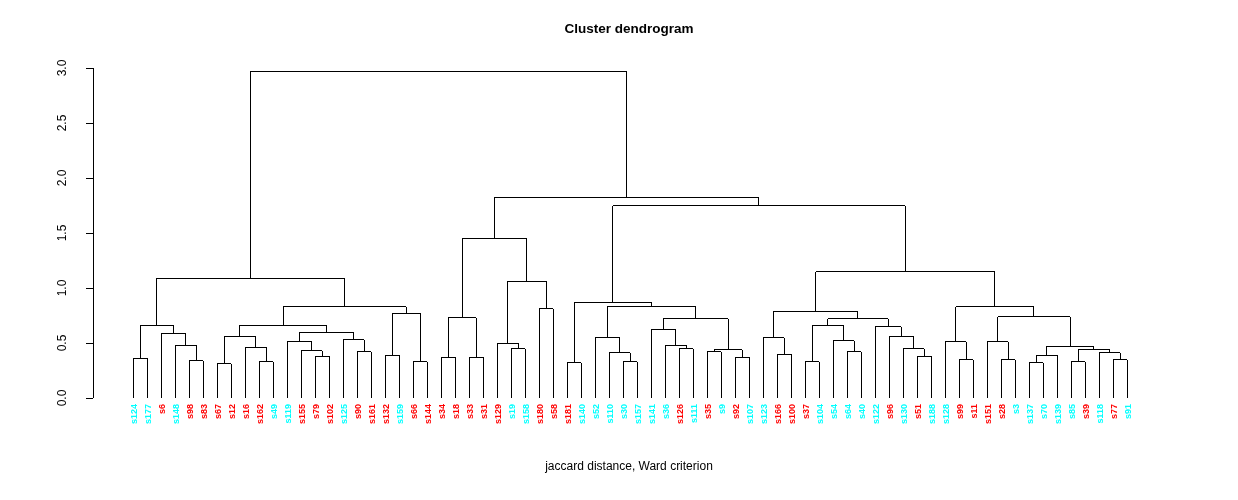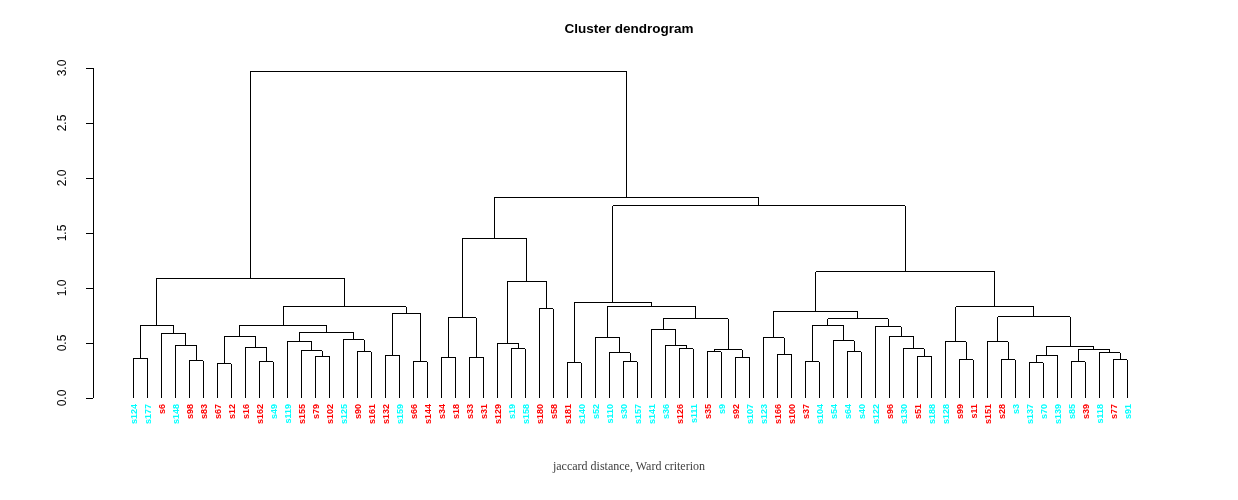--- a/index.html
+++ b/index.html
@@ -11,21 +11,21 @@
     overflow: hidden;
     padding-left: 14px;
   }
   #plot-svg { position: absolute; left: 0; top: 0; }
   .chart-title {
     position: absolute; left: 20px; top: 21px; width: 1218px;
     text-align: center; font-size: 13.5px; font-weight: bold; color: #000;
   }
   .chart-caption {
     position: absolute; left: 20px; top: 459px; width: 1218px;
-    text-align: center; font-size: 12px; color: #404040; font-family: Liberation Serif, serif;
+    text-align: center; font-size: 12px; color: #000000;
   }
 </style>
 </head>
 <body>
 
 <div id="stage">
   <div class="chart-title">Cluster dendrogram</div>
   <svg id="plot-svg" width="1238" height="500">
       <line x1="93" y1="398" x2="93" y2="68" stroke="#000000" stroke-width="1" shape-rendering="crispEdges"></line>
       <line x1="86" y1="398" x2="93" y2="398" stroke="#000000" stroke-width="1" shape-rendering="crispEdges"></line>

